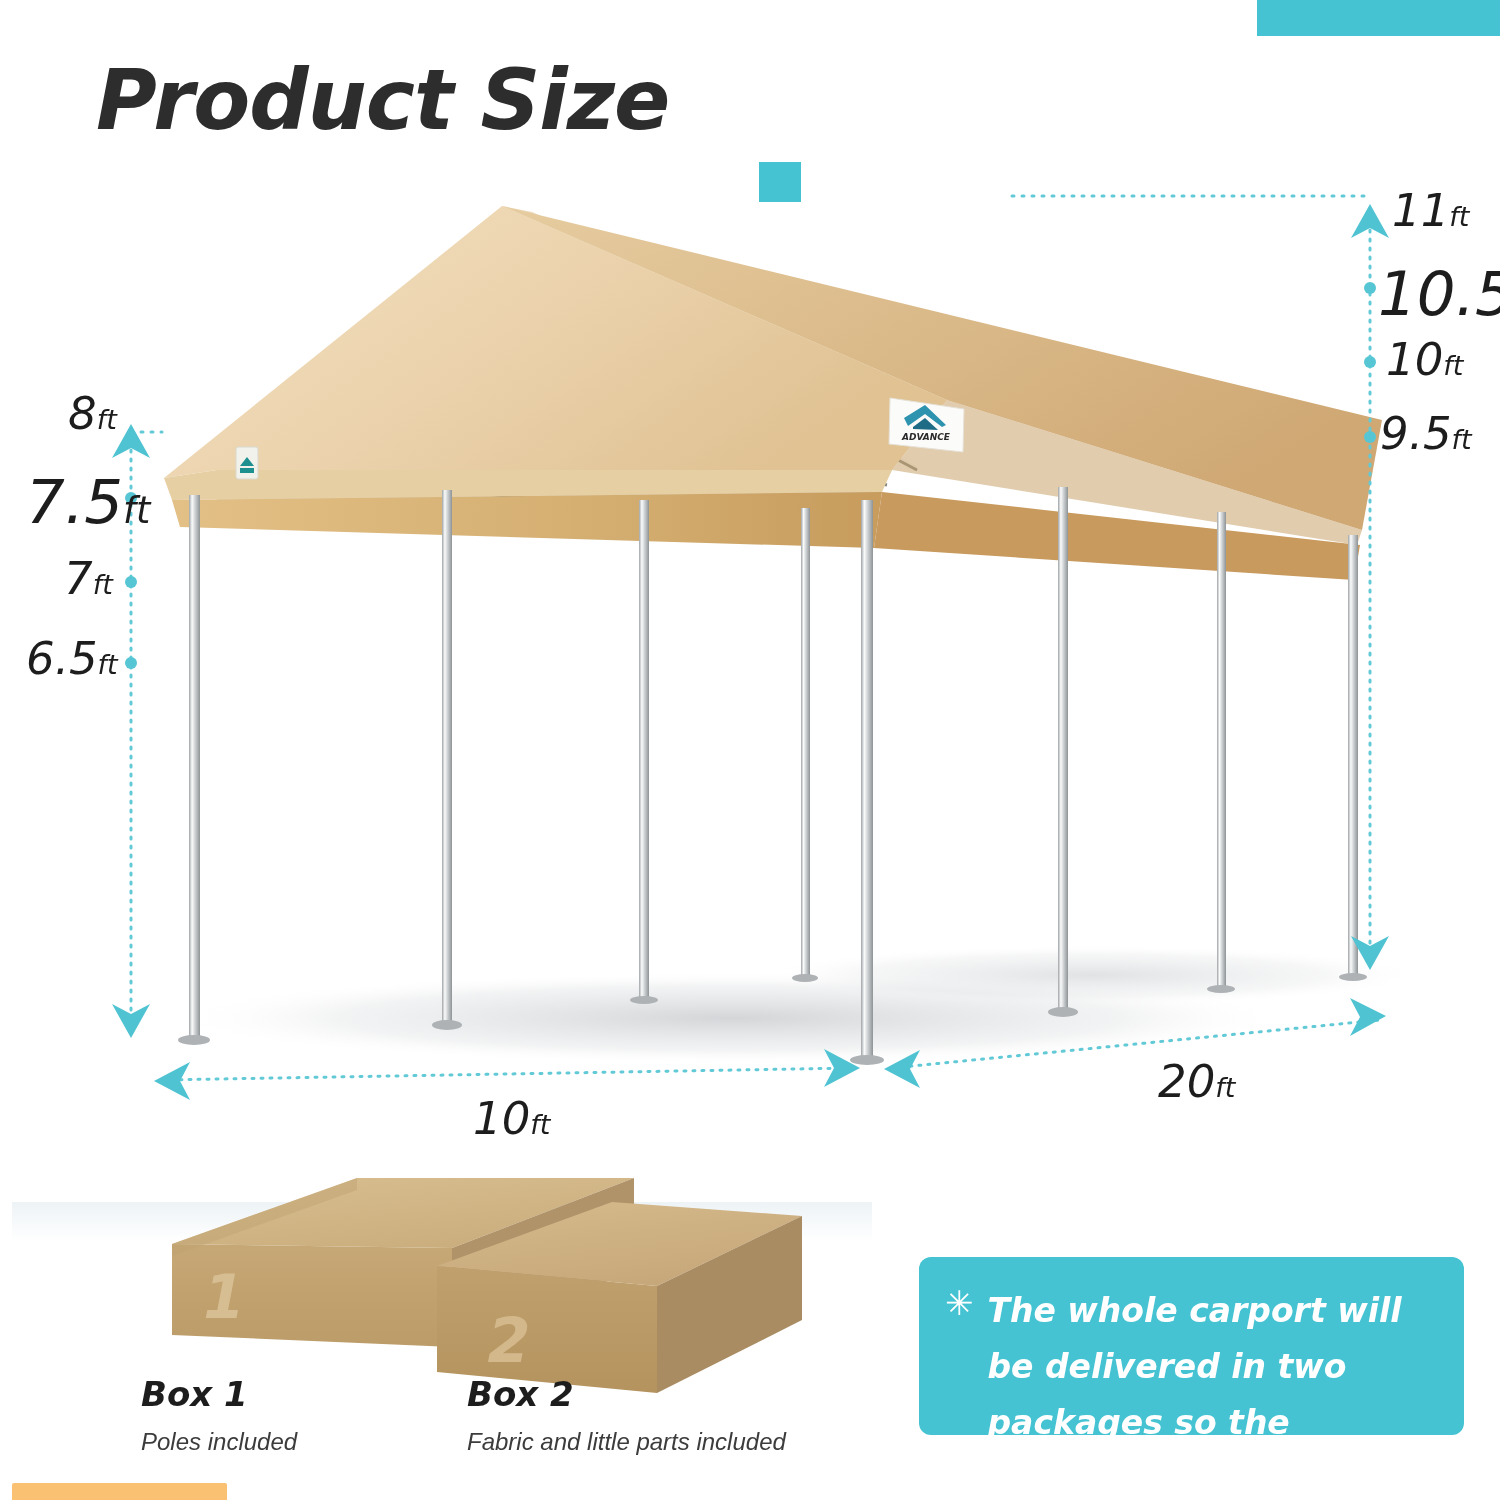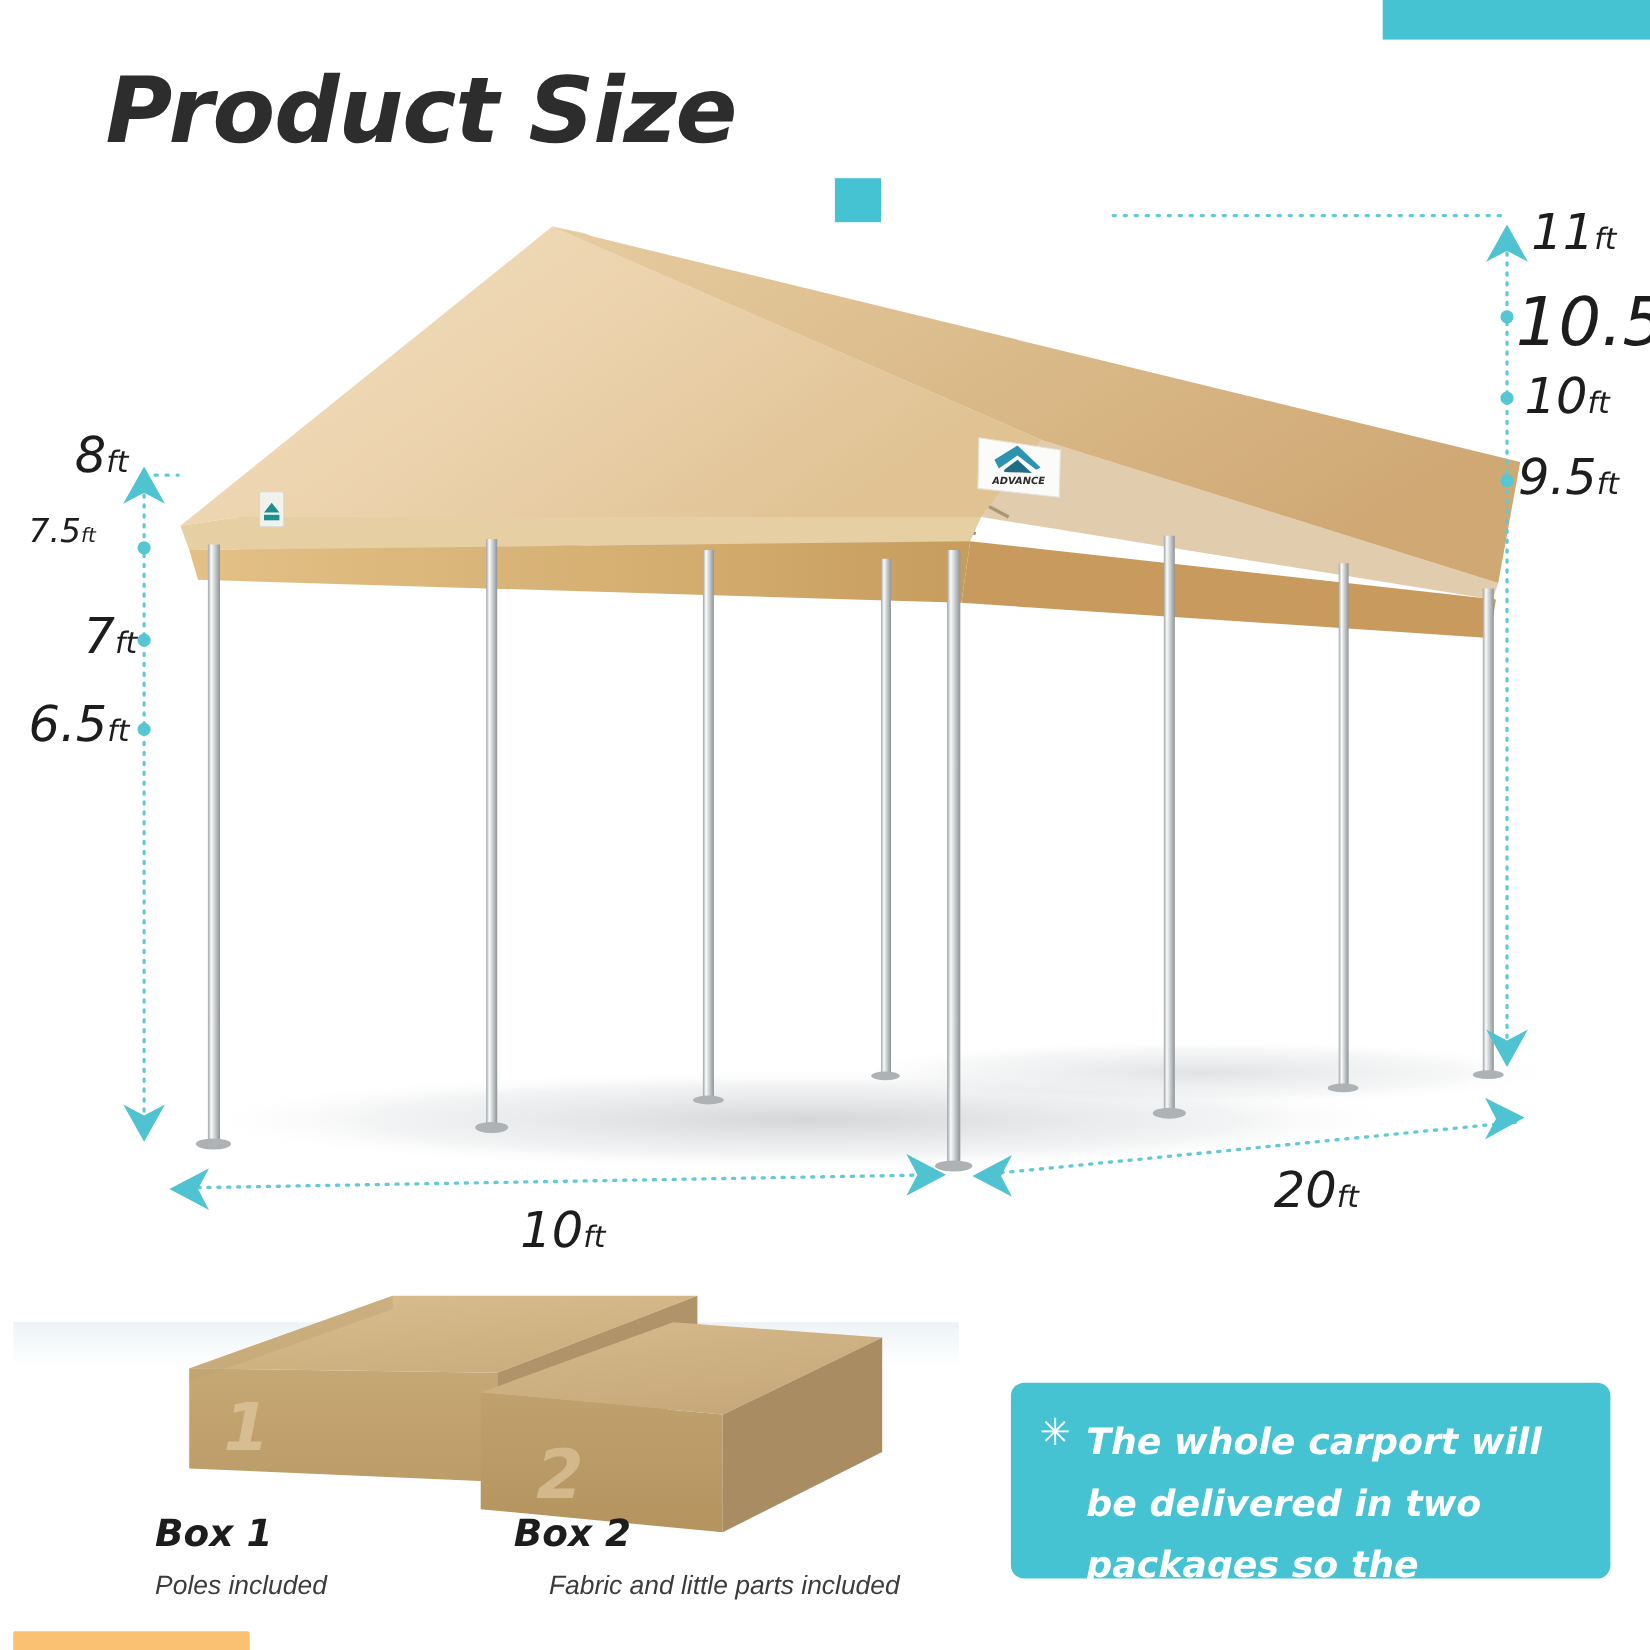--- a/index.html
+++ b/index.html
@@ -39,22 +39,22 @@
   .carport{position:absolute;left:0;top:0;width:1500px;height:1150px;}
 
   
   .dim{
     position:absolute;color:#1d1d1d;white-space:nowrap;
     font-family:"DejaVu Sans","Liberation Sans",sans-serif;
     font-weight:normal;
   }
   .dim .u{font-size:0.60em;}
   .d-8    {left:56px; top:387px; font-size:45px;}
-  .d-75   {left:14px; top:466px; font-size:30px;}
-  .d-7    {left:52px; top:552px; font-size:45px;margin-left:12px;}
+  .d-75   {left:14px; top:466px; font-size:61px;}
+  .d-7    {left:52px; top:552px; font-size:45px;}
   .d-65   {left:14px; top:632px; font-size:45px;}
   .d-11   {left:1380px;top:184px; font-size:45px;}
   .d-105  {left:1366px;top:258px; font-size:61px;}
   .d-10r  {left:1374px;top:333px; font-size:45px;}
   .d-95   {left:1368px;top:407px; font-size:45px;}
   .d-10b  {left:461px; top:1092px;font-size:45px;}
   .d-20   {left:1146px;top:1055px;font-size:45px;}
 
   
   .boxes{position:absolute;left:0px;top:1150px;width:860px;height:250px;}
@@ -62,21 +62,21 @@
     position:absolute;font-size:34px;font-weight:bold;color:#1d1d1d;
     font-family:"DejaVu Sans","Liberation Sans",sans-serif;white-space:nowrap;text-align:right;
   }
   .box-sub{
     position:absolute;font-size:24px;color:#3c3c3c;
     font-family:"Liberation Sans",sans-serif;white-space:nowrap;
   }
   .bt1{left:129px;top:1374px;}
   .bs1{left:129px;top:1428px;}
   .bt2{left:455px;top:1374px;}
-  .bs2{left:455px;top:1428px;margin-left:32px;}
+  .bs2{left:455px;top:1428px;}
 
   
   .note{
     position:absolute;left:907px;top:1257px;width:545px;height:178px;
     background:#45c3d3;border-radius:12px;
     box-sizing:border-box;padding:26px 30px 0 26px;
   }
   .note-row{display:flex;align-items:flex-start;}
   .note-star{
     color:#ffffff;font-size:34px;line-height:40px;margin-right:14px;

